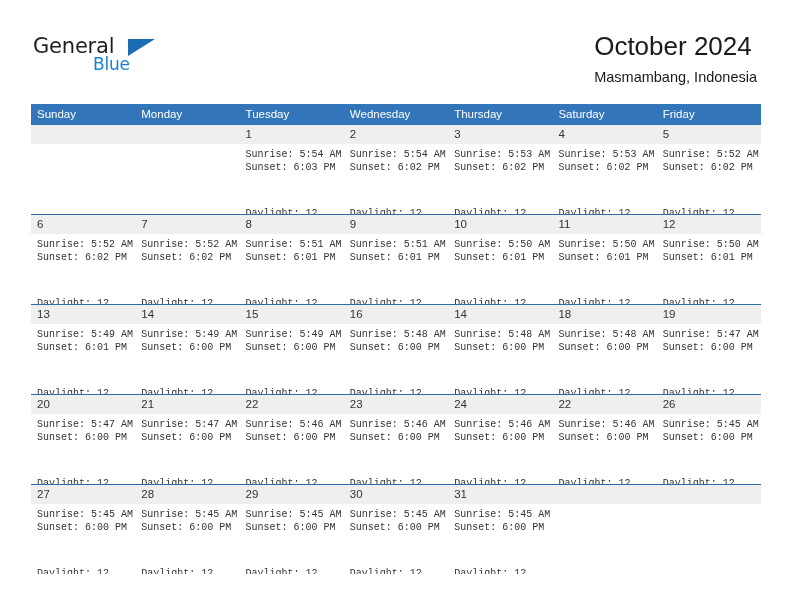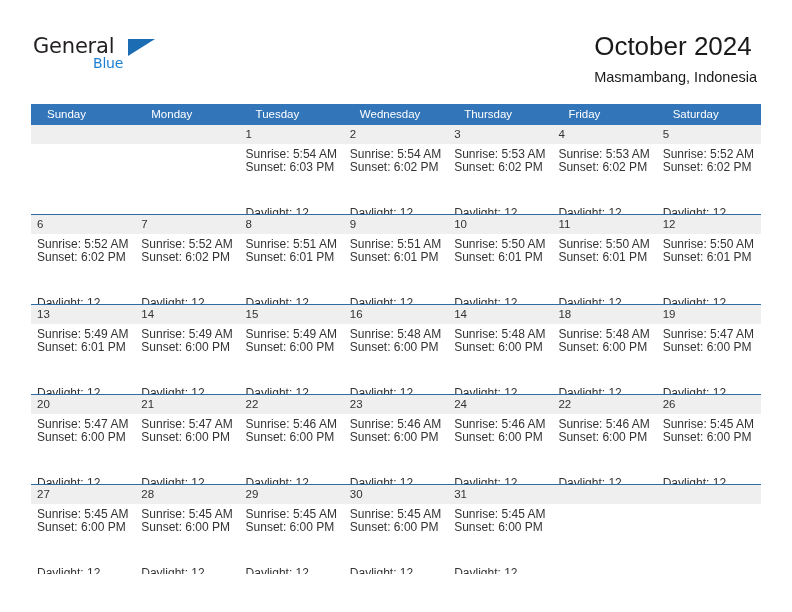--- a/index.html
+++ b/index.html
@@ -52,21 +52,21 @@
     top: 3px;
     width: 0;
     height: 0;
     border-top: 17px solid #1b6cb3;
     border-right: 27px solid transparent;
   }
   .logo-blue {
     position: absolute;
     left: 60px;
     top: 20px;
-    font-size: 14px;
+    font-size: 17px;
     letter-spacing: -0.2px;
     color: #1b7fd4;
     font-family: "DejaVu Sans", sans-serif;
     line-height: 1;
   }
   .title-block {
     position: absolute;
     right: 35px;
     top: 30px;
     text-align: left;
@@ -97,21 +97,21 @@
   .dow-row {
     display: flex;
     background: #3275b9;
     height: 21px;
   }
   .dow-cell {
     flex: 1 1 0;
     font-size: 11.5px;
     color: #ffffff;
     line-height: 21px;
-    padding-left: 16px;
+    padding-left: 6px;
     box-sizing: border-box;
     white-space: nowrap;
   }
   .week {
     display: flex;
     border-top: 1px solid #2e6da4;
     position: relative;
   }
   .week:first-of-type {
     border-top: none;
@@ -130,23 +130,24 @@
     height: 19px;
     font-size: 11.5px;
     color: #333333;
     line-height: 19px;
     padding-left: 6px;
     box-sizing: border-box;
   }
   .day-cell.empty .day-num { color: transparent; }
   .day-body {
     padding: 4px 6px 0 6px;
-    font-size: 12px;
+    font-size: 10px;
     line-height: 13.3px;
     color: #333333;
+    font-family: Liberation Mono, monospace;
   }
   .day-body div { white-space: nowrap; }
   .day-body .wrap { white-space: normal; margin-top: 32px; }
 </style>
 </head>
 <body>
 
 <div class="page">
 
   <div class="header">
@@ -164,22 +165,22 @@
 
   </div>
 
   <div class="calendar">
     <div class="dow-row" id="dow-row">
         <div class="dow-cell">Sunday</div>
         <div class="dow-cell">Monday</div>
         <div class="dow-cell">Tuesday</div>
         <div class="dow-cell">Wednesday</div>
         <div class="dow-cell">Thursday</div>
+        <div class="dow-cell">Saturday</div>
         <div class="dow-cell">Friday</div>
-        <div class="dow-cell">Saturday</div>
       </div>
     <div id="weeks-container">
         <div class="week">
           <div class="day-cell empty">
             <div class="day-num"></div>
           </div>
           <div class="day-cell empty">
             <div class="day-num"></div>
           </div>
           <div class="day-cell">

